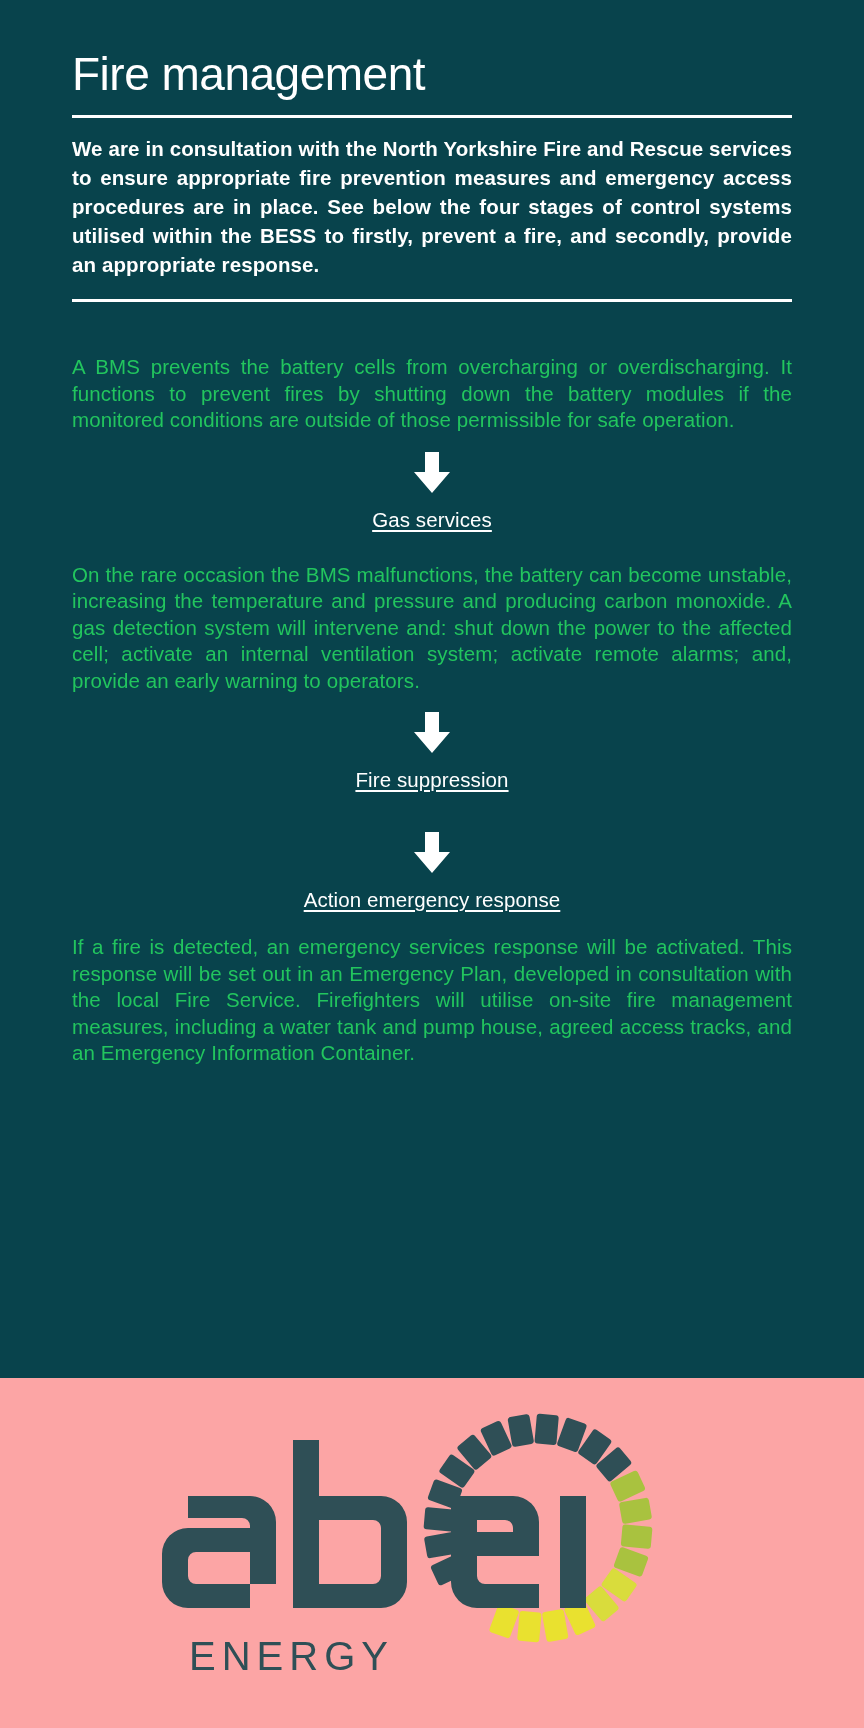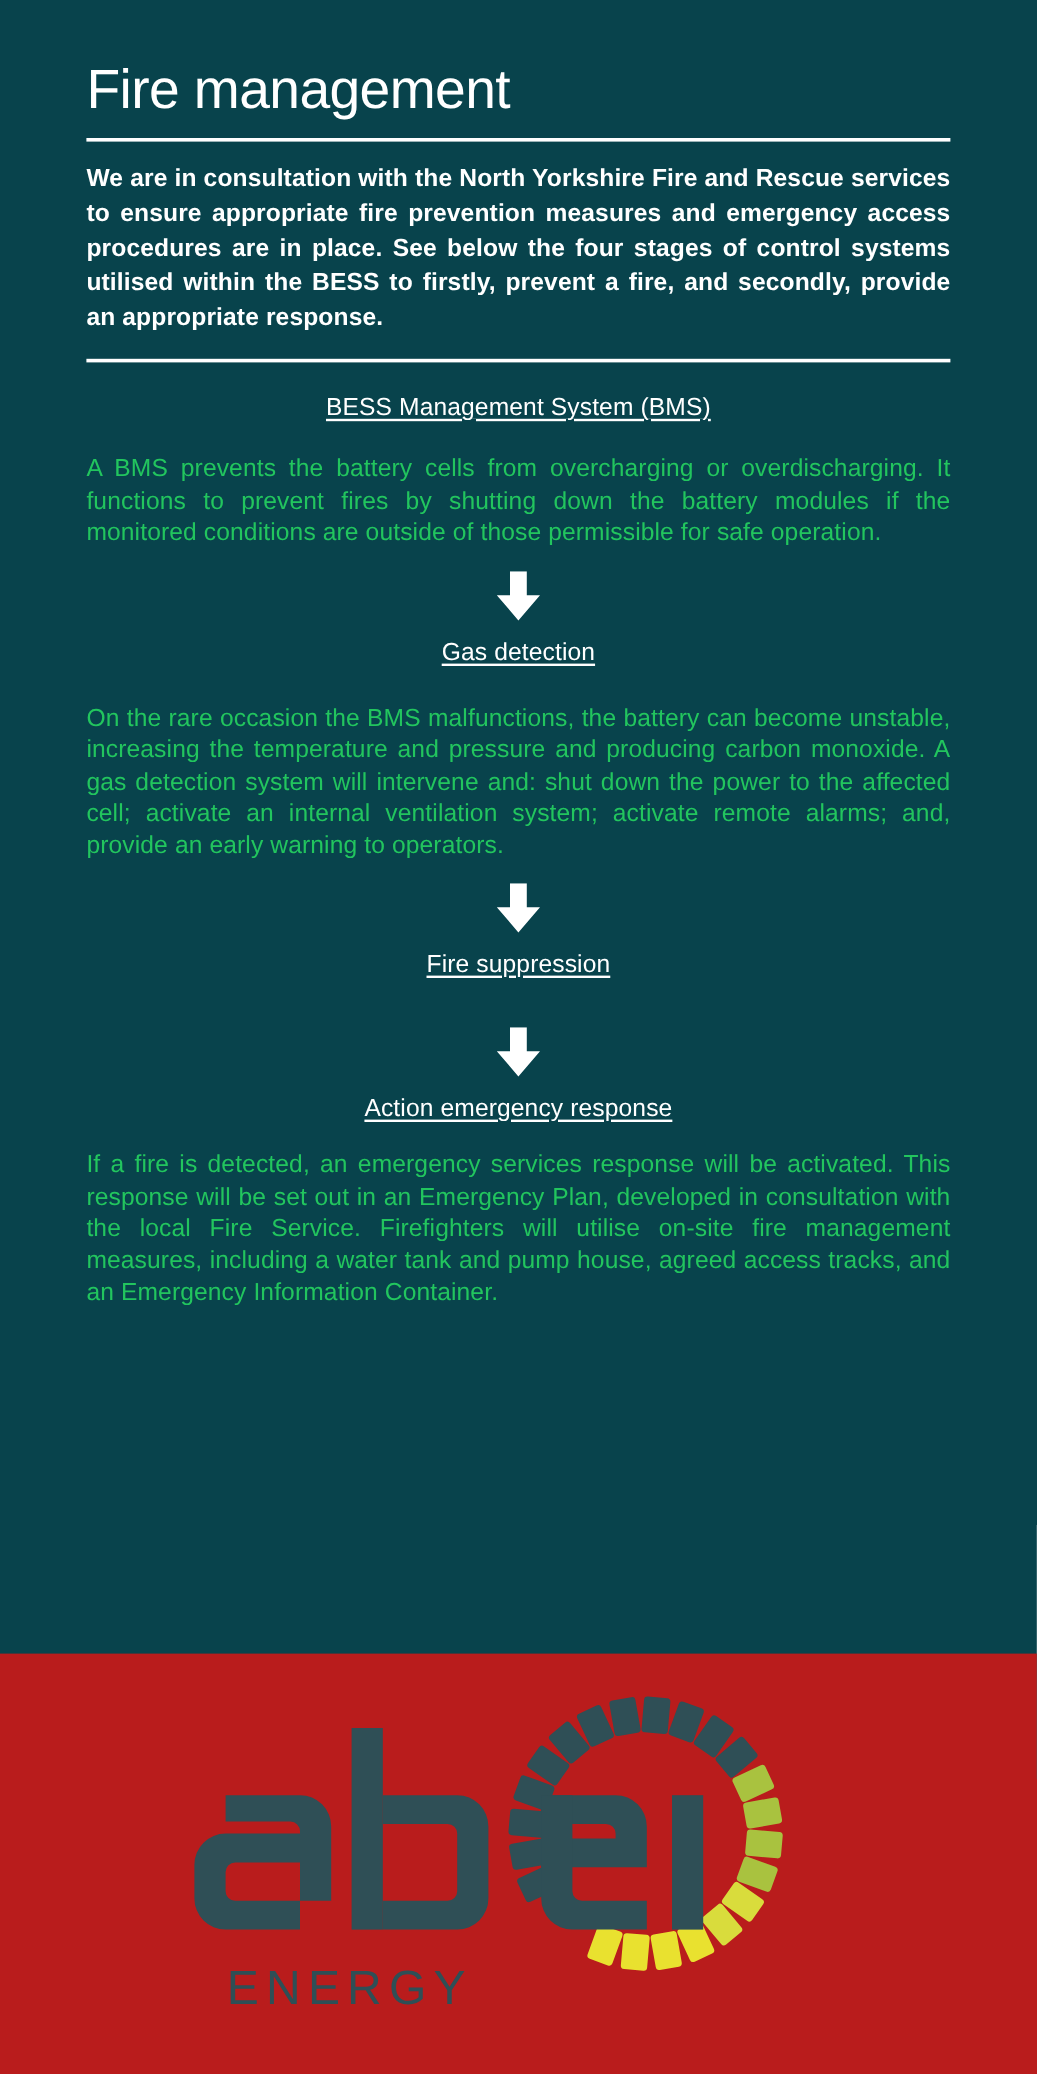--- a/index.html
+++ b/index.html
@@ -99,21 +99,21 @@
   .sp-26 { height: 26px; }
   .sp-30 { height: 30px; }
 
   
   .logo-area {
     position: absolute;
     left: 0;
     top: 1378px;
     width: 864px;
     height: 350px;
-    background: #b91c1c;
+    background: #fca5a5;
   }
   .logo {
     position: absolute;
     left: 0;
     top: 0;
     width: 864px;
     height: 350px;
   }
   .logo svg { display: block; }
 </style>
@@ -125,33 +125,32 @@
   <section class="panel">
 
     <h1 class="page-title">Fire management</h1>
 
     <div class="rule"></div>
 
     <p class="intro">We are in consultation with the North Yorkshire Fire and Rescue services to ensure appropriate fire prevention measures and emergency access procedures are in place. See below the four stages of control systems utilised within the BESS to firstly, prevent a fire, and secondly, provide an appropriate response.</p>
 
     <div class="rule second"></div>
 
-    <div class="stage-title">BESS Management System (BMS)</div>
     <div class="sp-26"></div>
     <p class="stage-body">A BMS prevents the battery cells from overcharging or overdischarging. It functions to prevent fires by shutting down the battery modules if the monitored conditions are outside of those permissible for safe operation.</p>
 
     <div class="sp-18"></div>
     <div class="arrow-wrap">
       <svg width="40" height="42" viewBox="0 0 40 42" aria-hidden="true">
         <polygon points="13,0 27,0 27,20 38,20 20,41 2,20 13,20" fill="#ffffff"></polygon>
       </svg>
     </div>
     <div class="sp-14"></div>
 
-    <div class="stage-title">Gas detection</div>
+    <div class="stage-title">Gas services</div>
     <div class="sp-30"></div>
     <p class="stage-body">On the rare occasion the BMS malfunctions, the battery can become unstable, increasing the temperature and pressure and producing carbon monoxide. A gas detection system will intervene and: shut down the power to the affected cell; activate an internal ventilation system; activate remote alarms; and, provide an early warning to operators.</p>
 
     <div class="sp-18"></div>
     <div class="arrow-wrap">
       <svg width="40" height="42" viewBox="0 0 40 42" aria-hidden="true">
         <polygon points="13,0 27,0 27,20 38,20 20,41 2,20 13,20" fill="#ffffff"></polygon>
       </svg>
     </div>
     <div class="sp-14"></div>

